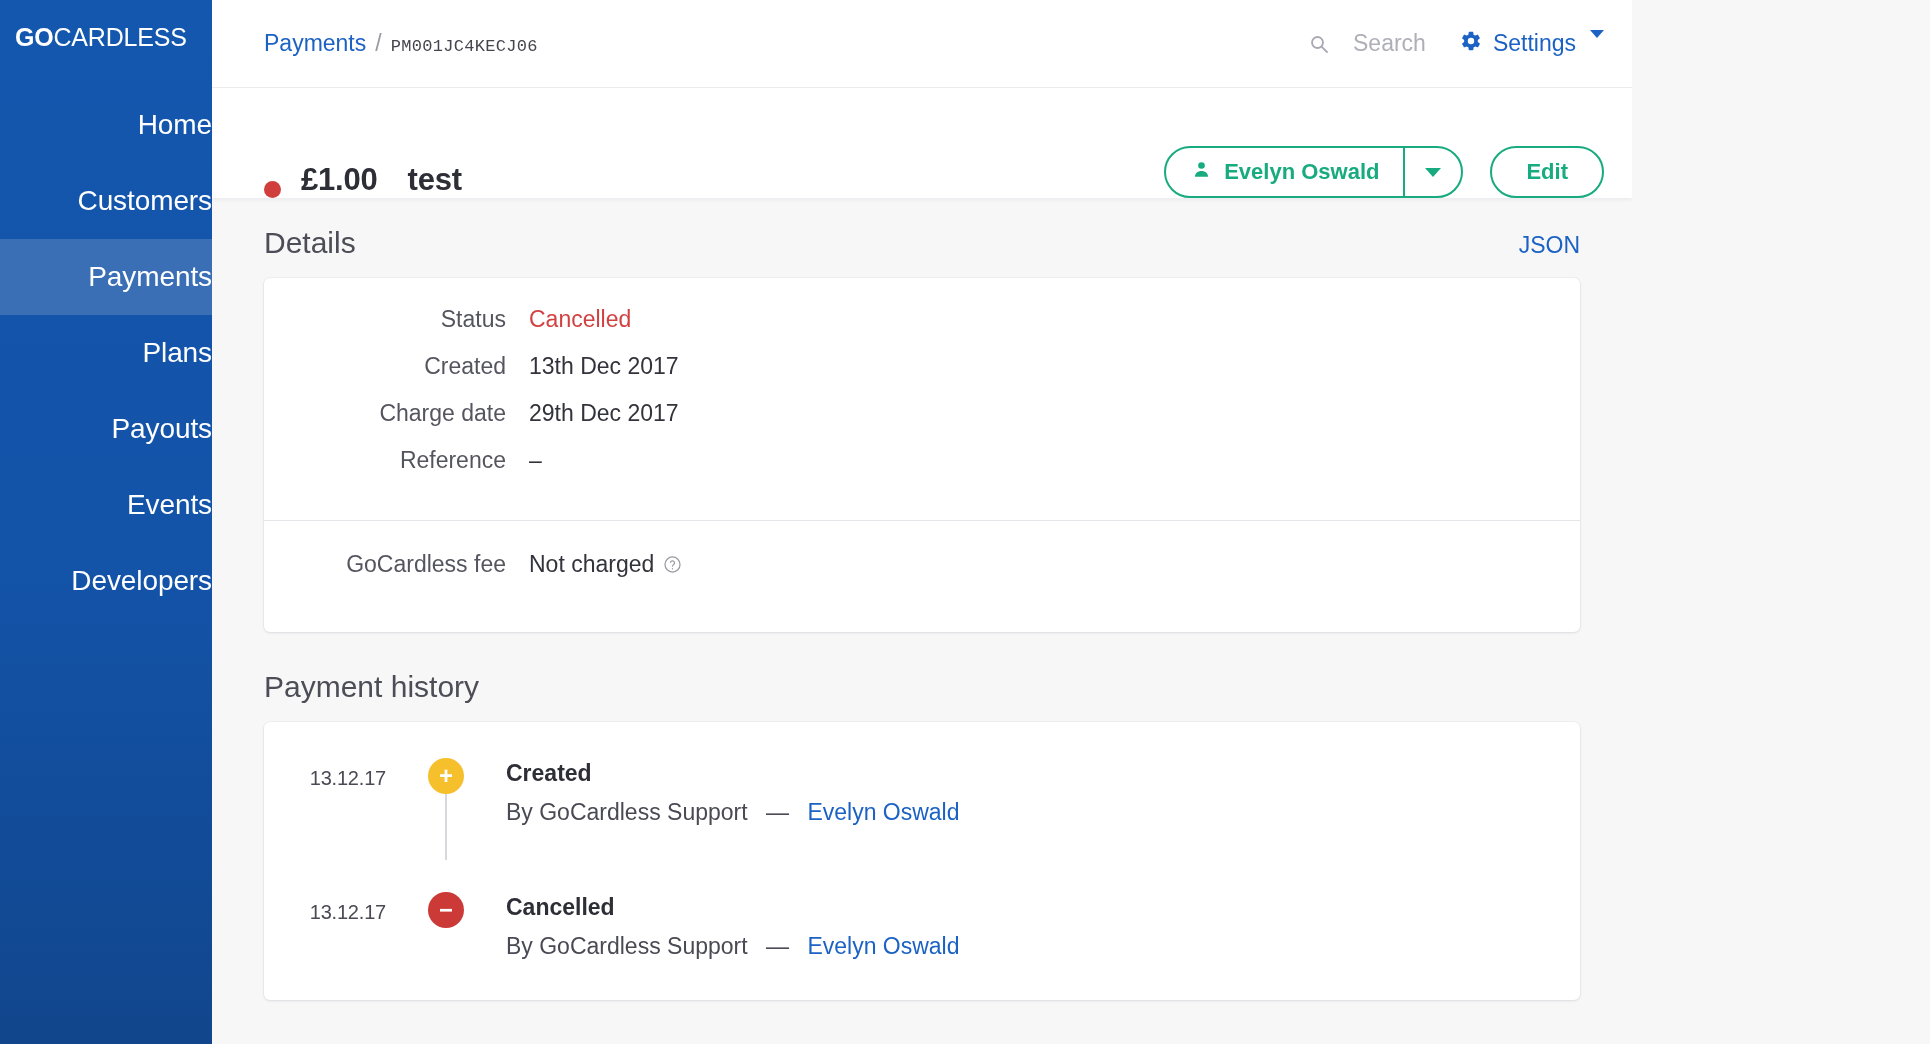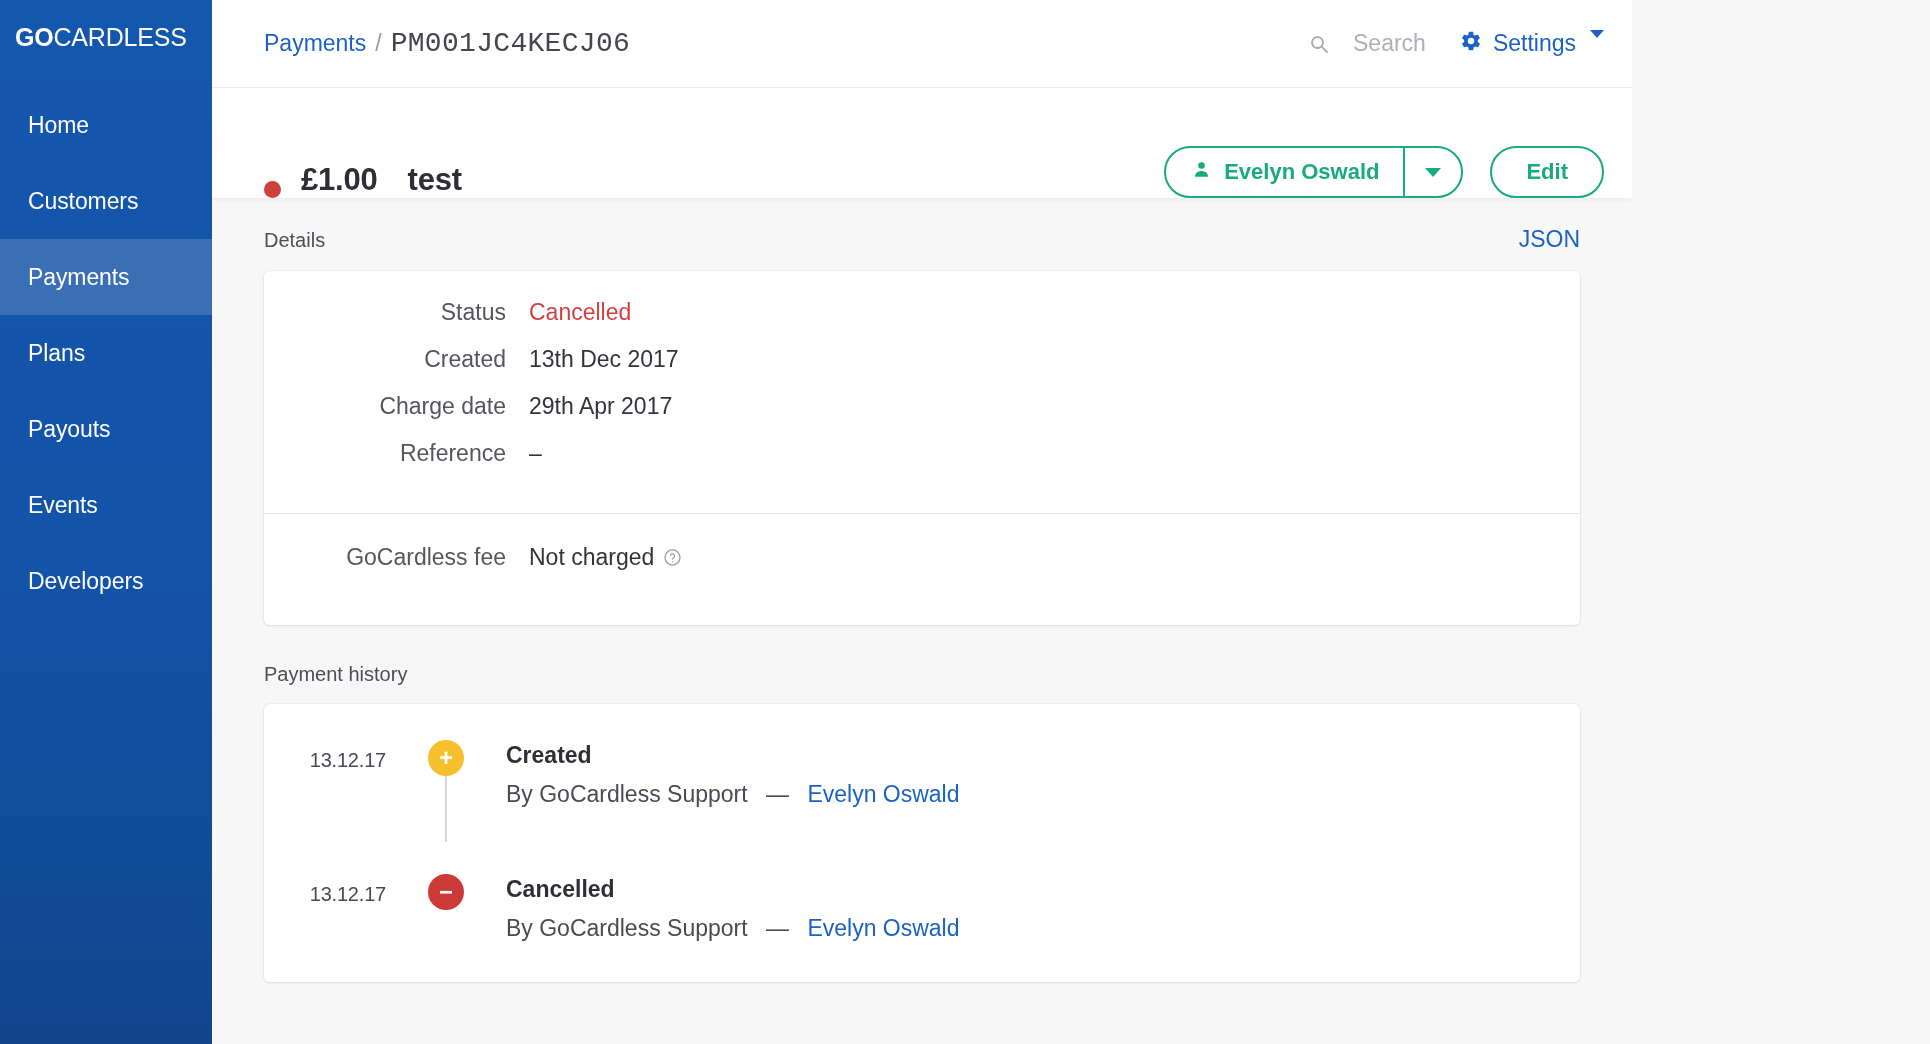--- a/index.html
+++ b/index.html
@@ -21,40 +21,40 @@
   }
   .brand {
     height: 74px; display: flex; align-items: center;
     padding-left: 15px; letter-spacing: -0.2px;
   }
   .brand-text { font-size: 25px; color: #fff; font-weight: 400; }
   .brand-text b { font-weight: 700; }
   .nav { margin-top: 13px; }
   .nav-item {
     height: 76px; display: flex; align-items: center;
-    padding-left: 28px; color: #ffffff; font-size: 23px;
-    cursor: pointer; letter-spacing: -0.1px;
+    padding-left: 9px; color: #ffffff; font-size: 28px;
+    cursor: pointer; letter-spacing: -0.1px; justify-content: flex-end;
   }
   .nav-item.active { background: #3A6FB5; }
 
   
   .main { flex: 1 1 auto; height: 1044px; display: flex; flex-direction: column;
           background: #F7F7F8; overflow: hidden; }
 
   
   .topbar {
     height: 88px; flex: 0 0 88px; background: #fff;
     display: flex; align-items: center;
     padding: 0 28px 0 52px;
     border-bottom: 1px solid #EDEDEF;
   }
   .breadcrumb { font-size: 23px; color: #5A5A63; display: flex; align-items: baseline; gap: 0; }
   .bc-link { color: #1B62C4; cursor: pointer; }
   .bc-sep { color: #9A9AA3; margin: 0 9px; }
-  .bc-id { font-family: "Liberation Mono", monospace; color: #45454E; font-size: 28px; letter-spacing: 0.3px; }
+  .bc-id { font-family: "Liberation Mono", monospace; color: #45454E; font-size: 17px; letter-spacing: 0.3px; }
   .topbar-spacer { flex: 1 1 auto; }
   .searchbox { display: flex; align-items: center; gap: 24px; margin-right: 34px; cursor: text; }
   .searchbox .ico { color: #A9A9B2; display: flex; }
   .search-ph { font-size: 23px; color: #AFAFB8; }
   .settings { display: flex; align-items: flex-start; gap: 11px; color: #1B62C4; font-size: 23px; cursor: pointer; }
   .settings .gear { color: #1B62C4; display: flex; }
   .caret-sm { width: 0; height: 0; border-left: 7px solid transparent; border-right: 7px solid transparent;
               border-top: 8px solid #1B62C4; margin-left: 3px; }
 
   
@@ -72,21 +72,21 @@
   .btn-group { display: flex; align-items: stretch; border: 2px solid #17AB7F; border-radius: 28px; overflow: hidden; height: 52px; }
   .btn-cust { display: flex; align-items: center; gap: 13px; padding: 0 24px 0 26px; color: #17AB7F; font-size: 22px; font-weight: 600; cursor: pointer; }
   .btn-split { width: 58px; border-left: 2px solid #17AB7F; display: flex; align-items: center; justify-content: center; cursor: pointer; }
   .caret-grn { width: 0; height: 0; border-left: 8px solid transparent; border-right: 8px solid transparent; border-top: 9px solid #17AB7F; }
   .btn-edit { margin-left: 27px; height: 52px; padding: 0 34px; border: 2px solid #17AB7F; border-radius: 28px;
               display: flex; align-items: center; color: #17AB7F; font-size: 22px; font-weight: 600; cursor: pointer; background: transparent; }
 
   
   .content { flex: 1 1 auto; overflow: hidden; padding: 28px 52px 0 52px; }
   .section-head { display: flex; align-items: baseline; margin-bottom: 18px; }
-  .section-title { font-size: 20px; color: #4D4D57; }
+  .section-title { font-size: 30px; color: #4D4D57; }
   .section-head .sp { flex: 1 1 auto; }
   .json-link { font-size: 23px; color: #1B62C4; cursor: pointer; }
 
   .card { background: #fff; border-radius: 6px; box-shadow: 0 1px 3px rgba(25,25,40,0.09), 0 0 0 1px rgba(25,25,40,0.03); }
 
   .detail-block { padding: 28px 0 26px 0; }
   .detail-row { display: flex; align-items: baseline; height: 47px; }
   .d-label { width: 242px; flex: 0 0 242px; text-align: right; font-size: 23px; color: #55555F; padding-right: 0; }
   .d-value { font-size: 23px; color: #33333C; margin-left: 23px; display: flex; align-items: center; gap: 9px; }
   .d-value.cancelled { color: #D24141; }
@@ -214,21 +214,21 @@
           <div class="detail-row">
             <span class="d-label">Status</span>
             <span class="d-value cancelled">Cancelled</span>
           </div>
           <div class="detail-row">
             <span class="d-label">Created</span>
             <span class="d-value">13th Dec 2017</span>
           </div>
           <div class="detail-row">
             <span class="d-label">Charge date</span>
-            <span class="d-value">29th Apr 2017</span>
+            <span class="d-value">29th Dec 2017</span>
           </div>
           <div class="detail-row">
             <span class="d-label">Reference</span>
             <span class="d-value">–</span>
           </div>
         </div>
 
         <div class="divider"></div>
 
         <div class="fee-block">

